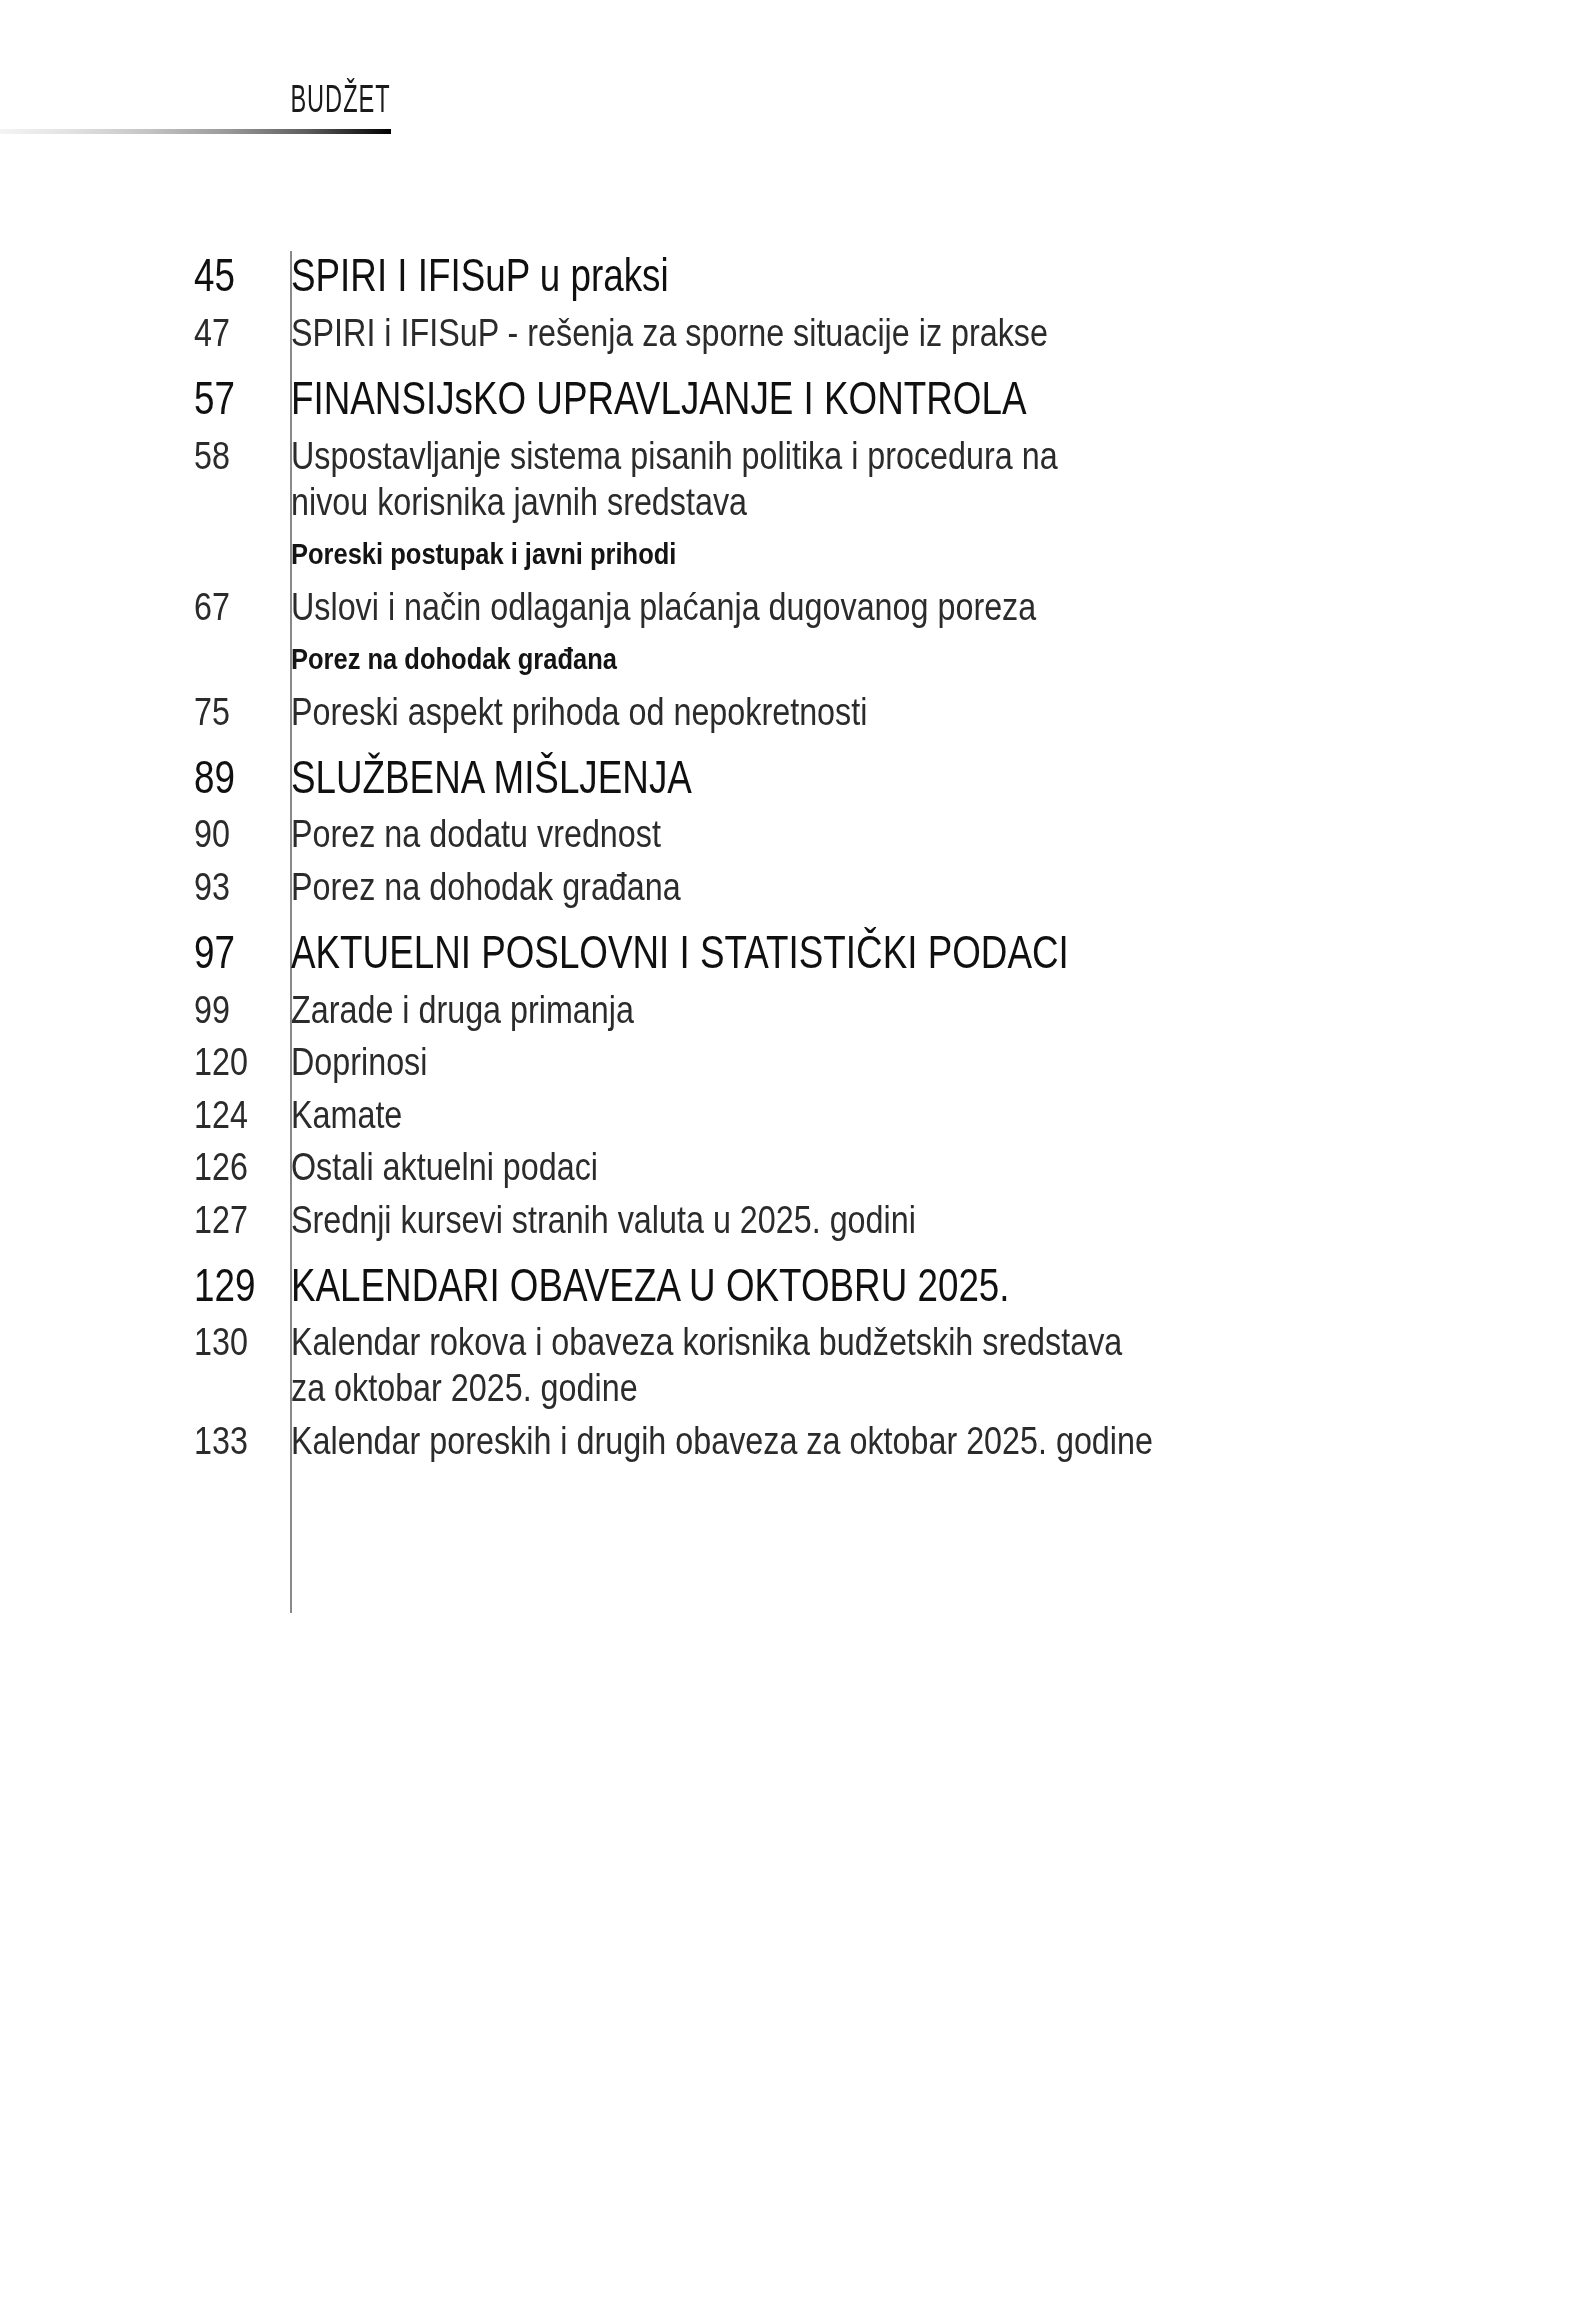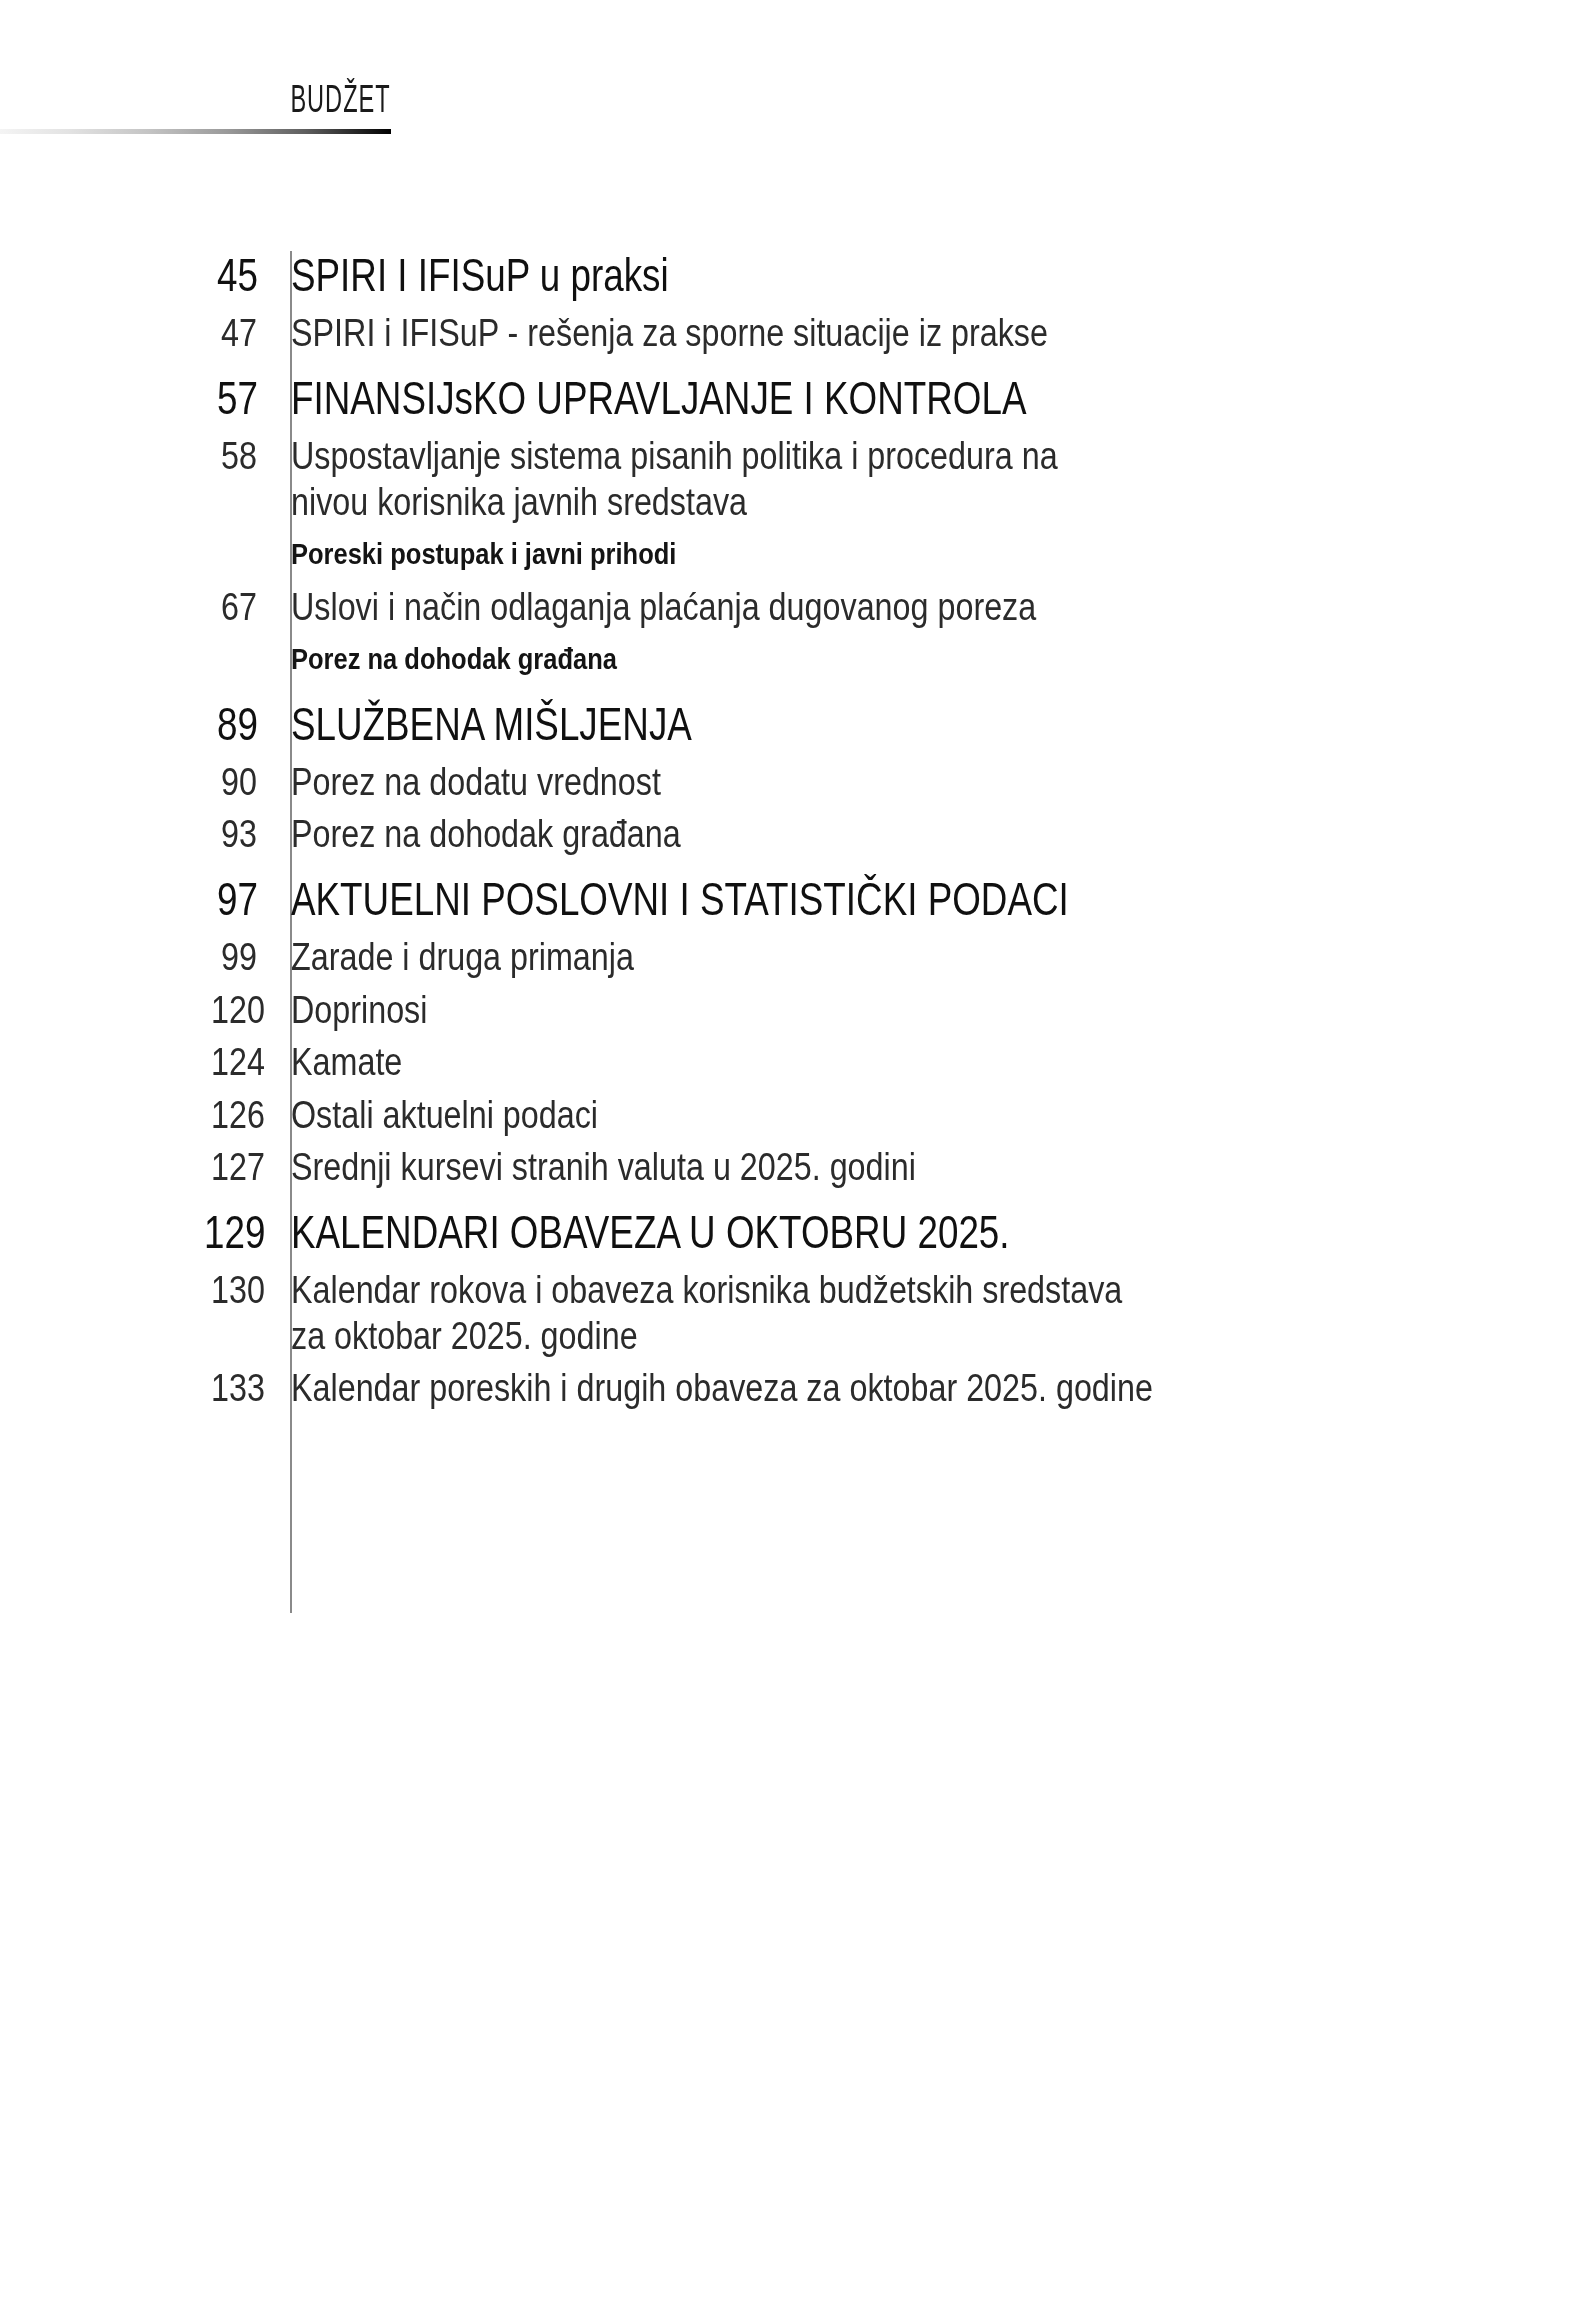--- a/index.html
+++ b/index.html
@@ -54,21 +54,21 @@
     position: absolute;
     top: 251px;
     left: 290px;
     width: 1.6px;
     height: 1362px;
     background: #8a8a8a;
   }
   .row { display: flex; line-height: 46px; margin-bottom: 6.5px; }
   .row.h { line-height: 49px; margin-top: 18px; margin-bottom: 9.8px; }
   .row.h:first-child { margin-top: 0; }
-  .num  { flex: 0 0 97px; width: 97px; text-align: center; }
+  .num  { flex: 0 0 97px; width: 97px; }
   .txt  { flex: 1 1 auto; }
 
   
   .ts { display: inline-block; transform: scaleX(0.85); transform-origin: 0 50%; white-space: nowrap; }
   .th { display: inline-block; transform: scaleX(0.80); transform-origin: 0 50%; white-space: nowrap; }
 
   .row.e .num, .row.e .txt { font-size: 38px; font-weight: 300; color: #2b2b2b; }
   .row.s .txt { font-size: 30px; font-weight: 600; color: #141414; }
   .row.h .num, .row.h .txt { font-size: 46px; font-weight: 400; color: #101010; }
 </style>
@@ -115,20 +115,24 @@
     <div class="row e">
       <div class="num"><span class="ts">67</span></div>
       <div class="txt"><span class="ts">Uslovi i način odlaganja plaćanja dugovanog poreza</span></div>
     </div>
 
     <div class="row s">
       <div class="num"></div>
       <div class="txt"><span class="ts">Porez na dohodak građana</span></div>
     </div>
 
+    <div class="row e">
+      <div class="num"><span class="ts">75</span></div>
+      <div class="txt"><span class="ts">Poreski aspekt prihoda od nepokretnosti</span></div>
+    </div>
 
     <div class="row h">
       <div class="num"><span class="th">89</span></div>
       <div class="txt"><span class="th">SLUŽBENA MIŠLJENJA</span></div>
     </div>
 
     <div class="row e">
       <div class="num"><span class="ts">90</span></div>
       <div class="txt"><span class="ts">Porez na dodatu vrednost</span></div>
     </div>

